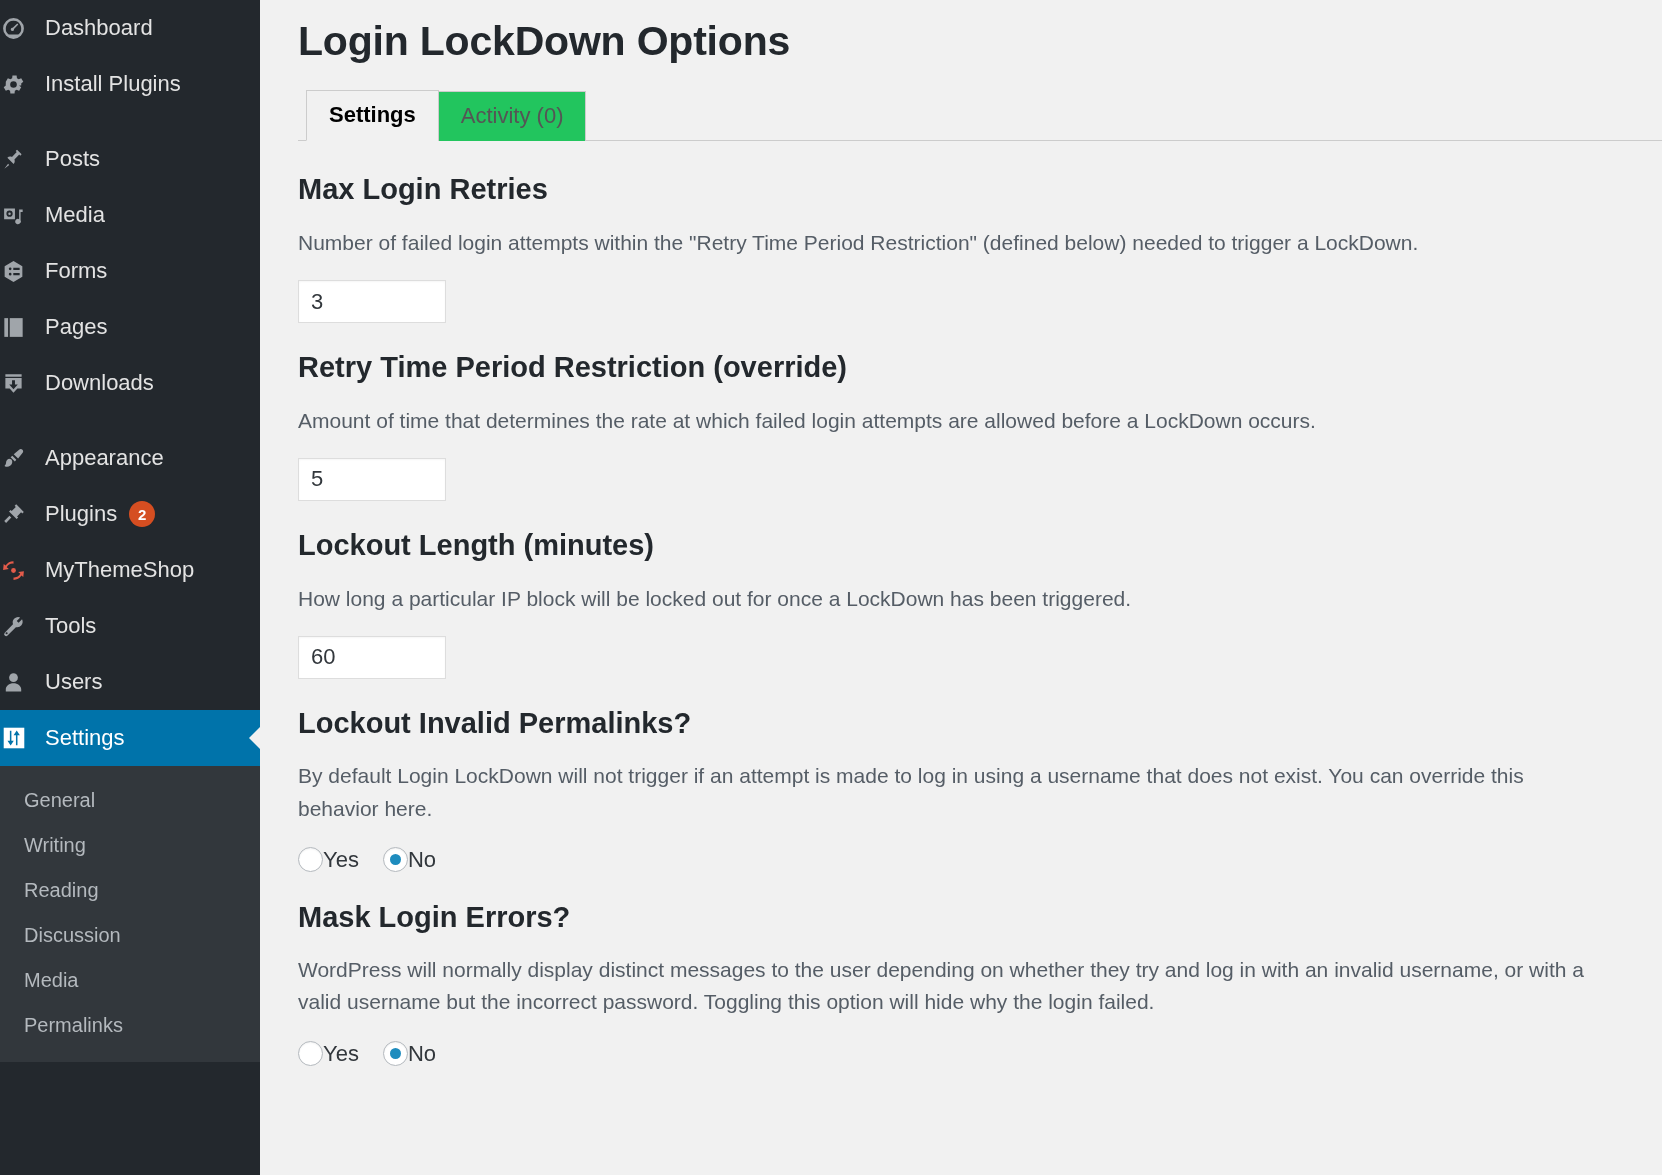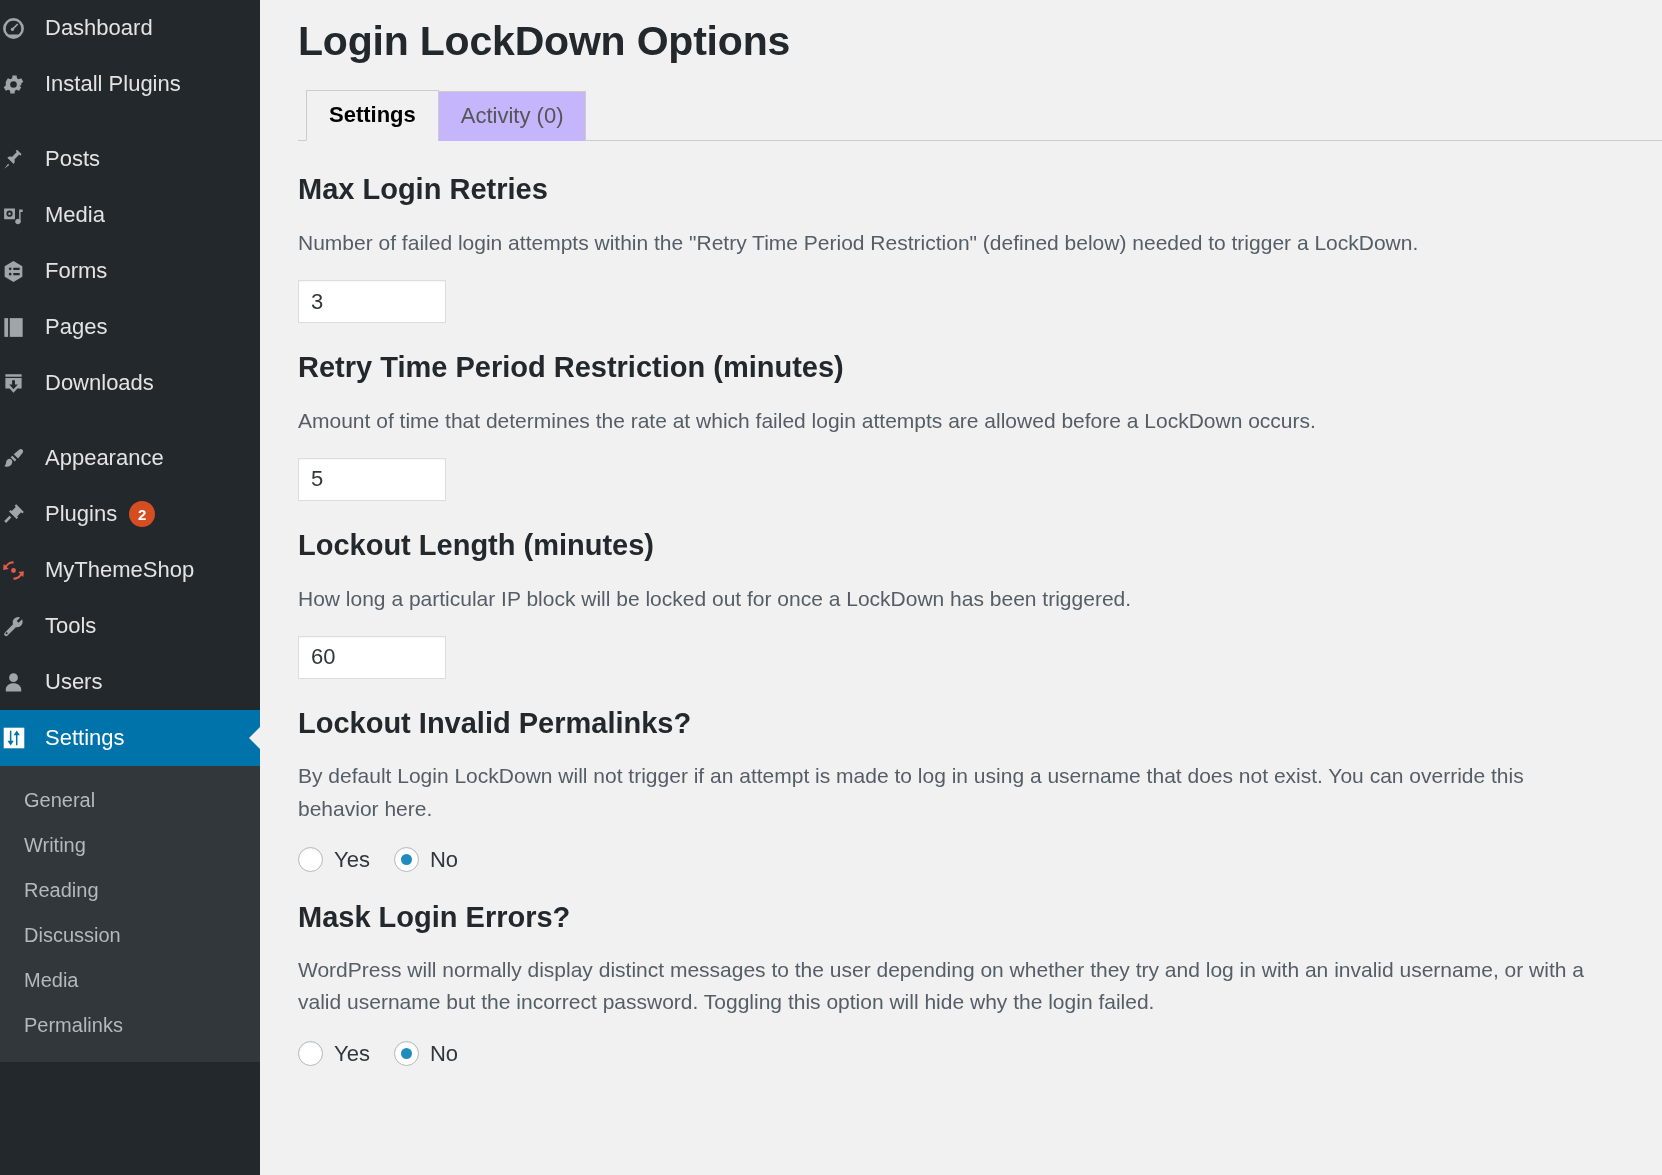--- a/index.html
+++ b/index.html
@@ -124,21 +124,21 @@
     padding: 11px 22px 12px 22px;
     border: 1px solid #ccc;
     border-bottom: none;
     margin-right: -1px;
     line-height: 1.2;
     cursor: pointer;
     position: relative;
     top: 1px;
   }
   .tab.inactive {
-    background: #c4b5fd;
+    background: #22c55e;
     color: #555;
   }
   .tab.active {
     background: #f1f1f1;
     color: #000;
     font-weight: 600;
     border-bottom: 1px solid #f1f1f1;
   }
 
   
@@ -198,21 +198,20 @@
   .radio-opt.checked .radio-dot::after {
     content: "";
     width: 11px; height: 11px;
     border-radius: 50%;
     background: #1e8cbe;
     display: block;
   }
   .radio-label {
     font-size: 22px;
     color: #32373c;
-    margin-left: 11px;
   }
 </style>
 </head>
 <body>
 
 <div id="app">
 
   <nav id="sidebar">
 
     <div class="menu-group">
@@ -377,21 +376,21 @@
       <div class="tab inactive">Activity (0)</div>
     </div>
 
     <section class="section">
       <h2 class="sec-title">Max Login Retries</h2>
       <p class="sec-desc">Number of failed login attempts within the "Retry Time Period Restriction" (defined below) needed to trigger a LockDown.</p>
       <input class="num-input" type="text" value="3" style="">
     </section>
 
     <section class="section">
-      <h2 class="sec-title">Retry Time Period Restriction (minutes)</h2>
+      <h2 class="sec-title">Retry Time Period Restriction (override)</h2>
       <p class="sec-desc">Amount of time that determines the rate at which failed login attempts are allowed before a LockDown occurs.</p>
       <input class="num-input" type="text" value="5" style="">
     </section>
 
     <section class="section">
       <h2 class="sec-title">Lockout Length (minutes)</h2>
       <p class="sec-desc">How long a particular IP block will be locked out for once a LockDown has been triggered.</p>
       <input class="num-input" type="text" value="60" style="">
     </section>
 

